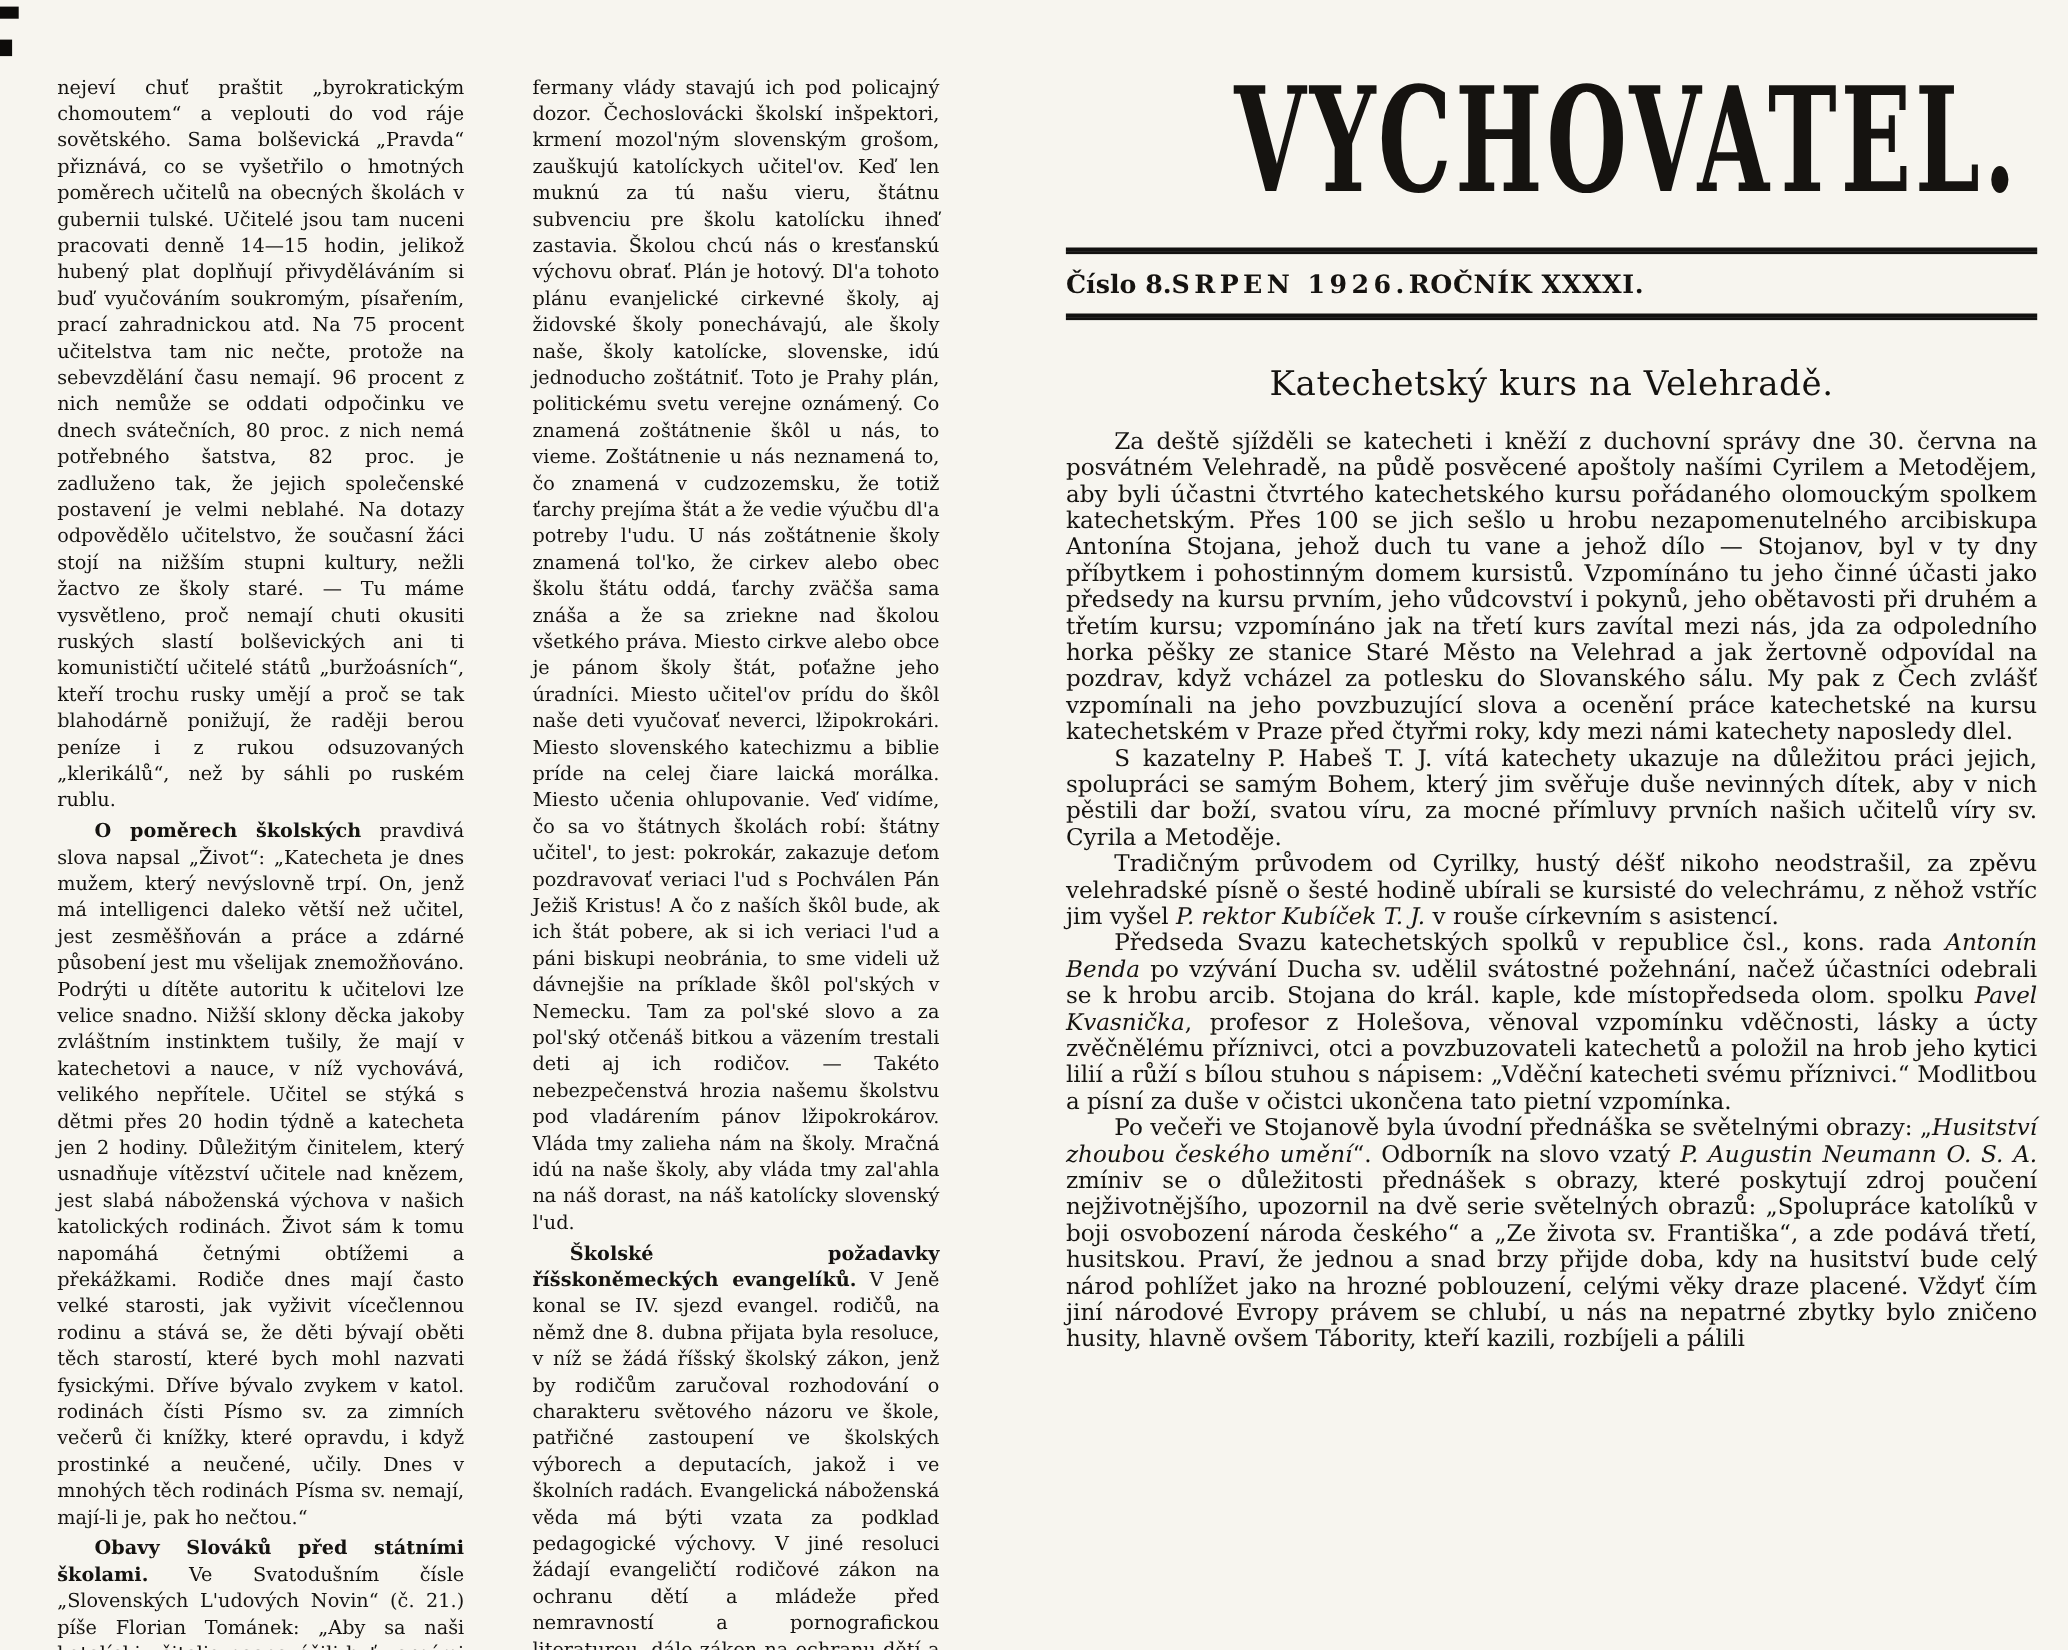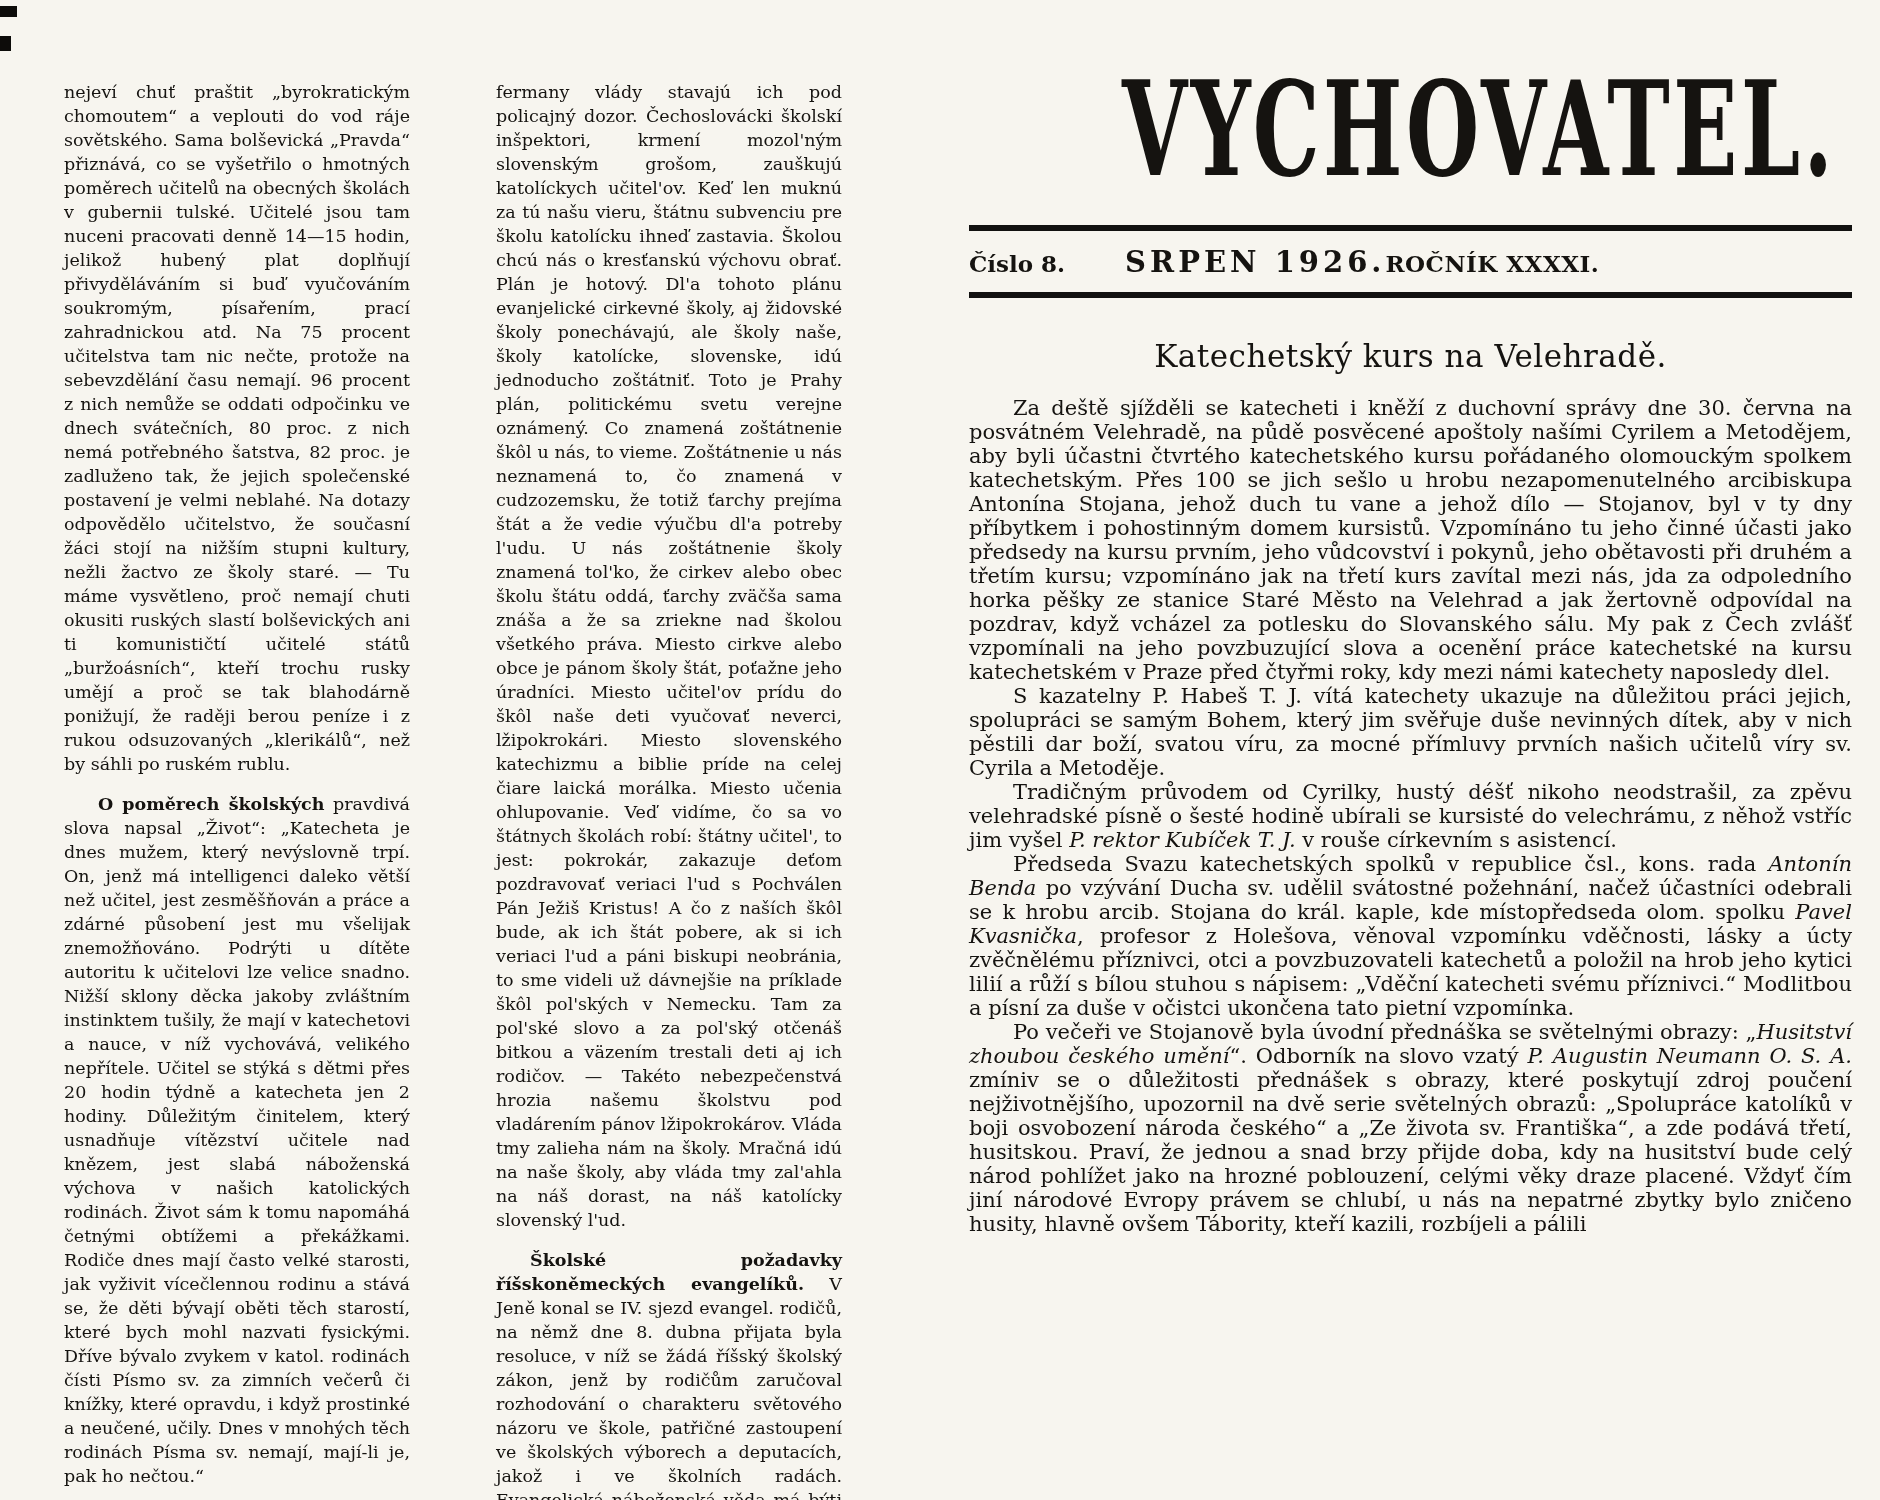--- a/index.html
+++ b/index.html
@@ -12,40 +12,40 @@
   .mark.m1 { left:0; top:6px;  width:17px; height:11px; }
   .mark.m2 { left:0; top:36px; width:11px; height:15px; }
 
   
   .page-left { width:905px; padding:64px 25px 0 48px; }
   .lp-header { display:flex; justify-content:space-between; align-items:baseline; padding:0 10px 0 2px; margin-bottom:32px; }
   .lp-header .pagenum, .lp-header .volume { font-size:20px; letter-spacing:.5px; }
   .lp-header .journal { font-weight:bold; font-size:22px; letter-spacing:1.5px; margin-left:-40px; }
   .cols { display:flex; gap:54px; }
   .col { width:378px; text-align:justify; font-size:17.5px; line-height:24px; }
-  .col p { margin:16px; text-indent:34px; }
+  .col p { margin:4px; text-indent:34px; }
   .col p.cont { text-indent:0; }
   .b { font-weight:bold; }
   .it { font-style:italic; }
 
   
   .page-right { width:975px; padding:51px 28px 0 64px; }
   .masthead-wrap { text-align:center; }
   .masthead { display:inline-block; font-weight:bold; font-size:120px; line-height:158px;
               letter-spacing:5px; transform:scale(.70,1.10); transform-origin:50% 60%;
               white-space:nowrap; }
   .editor { text-align:center; font-weight:bold; font-size:22px; word-spacing:10px;
             letter-spacing:.5px; margin-top:16px; }
   .hrule { height:6px; border-top:4px solid #121110; border-bottom:2px solid #121110; }
   .hrule.r1 { margin-top:16px; }
   .hrule.r2 { margin-top:13px; }
   .issue-row { display:flex; align-items:baseline;
                margin-top:14px; font-weight:bold; }
   .issue-row .num { font-size:23px; }
-  .issue-row .date { font-size:29px; letter-spacing:4px; margin-left:60px; }
+  .issue-row .date { font-size:23px; letter-spacing:4px; }
   .issue-row .vol { font-size:23px; letter-spacing:.5px; }
   .article-title { text-align:center; font-size:31px; font-weight:normal;
                    letter-spacing:.5px; margin:40px 0 22px; }
   .body-copy { width:883px; text-align:justify; font-size:21px; line-height:24px; }
   .body-copy p { margin:0; text-indent:44px; }
 </style>
 </head>
 <body>
 
 <div class="sheet">

